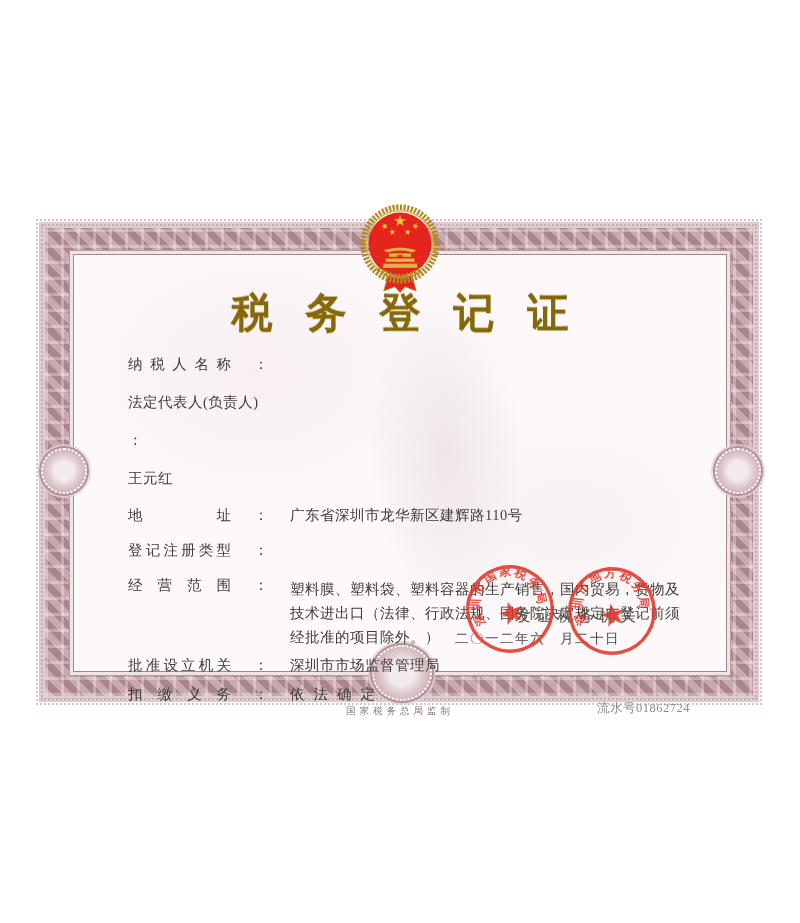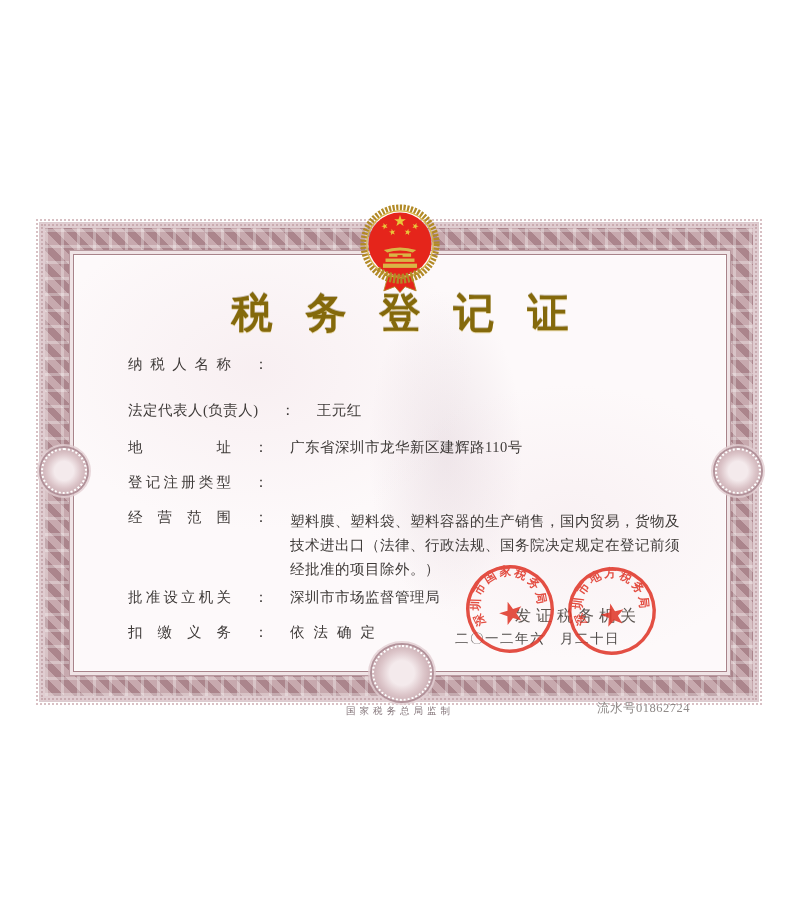--- a/index.html
+++ b/index.html
@@ -56,23 +56,23 @@
   .registry .sfx{margin-left:auto;}
   .registry .row2,.registry .row3{margin-top:8px;letter-spacing:.5px;}
   
   .fields{position:absolute;left:128px;top:356px;width:562px;z-index:3;
     font-size:14.5px;color:#3f3b39;line-height:17px;}
   .frow{display:flex;align-items:flex-start;gap:21px;}
   .flab{width:104px;flex:0 0 104px;text-align:justify;text-align-last:justify;letter-spacing:1px;}
   .flab.wide{width:auto;flex:0 0 auto;letter-spacing:.5px;}
   .fcolon{flex:0 0 16px;text-align:center;}
   .fval{flex:1;letter-spacing:.5px;}
-  .r1{margin-top:29px;} .r2{margin-top:20px;} .r3{margin-top:18px;align-items:center;}
+  .r1{margin-top:21px;flex-direction:column;} .r2{margin-top:20px;} .r3{margin-top:18px;align-items:center;}
   .r4{margin-top:18px;} .r4 .fval{line-height:24px;}
-  .r5{margin-top:8px;} .r6{margin-top:18px;} .r6 .fval{letter-spacing:9px;}
+  .r5{margin-top:8px;} .r6{margin-top:12px;} .r6 .fval{letter-spacing:9px;}
   
   .issue-caption{position:absolute;left:494px;top:606px;z-index:3;
     font-size:16px;letter-spacing:5px;color:#5d5752;margin-left:21px;}
   .issue-date{position:absolute;left:455px;top:630px;z-index:3;
     font-size:13.5px;letter-spacing:1.5px;color:#4e4a48;}
   .seal{position:absolute;width:92px;height:92px;z-index:5;opacity:.88;}
   .seal.left{left:464px;top:563px;transform:rotate(-18deg);}
   .seal.right{left:566px;top:565px;transform:rotate(-13deg);}
   
   .producer{position:absolute;left:300px;top:705px;width:200px;text-align:center;z-index:2;

